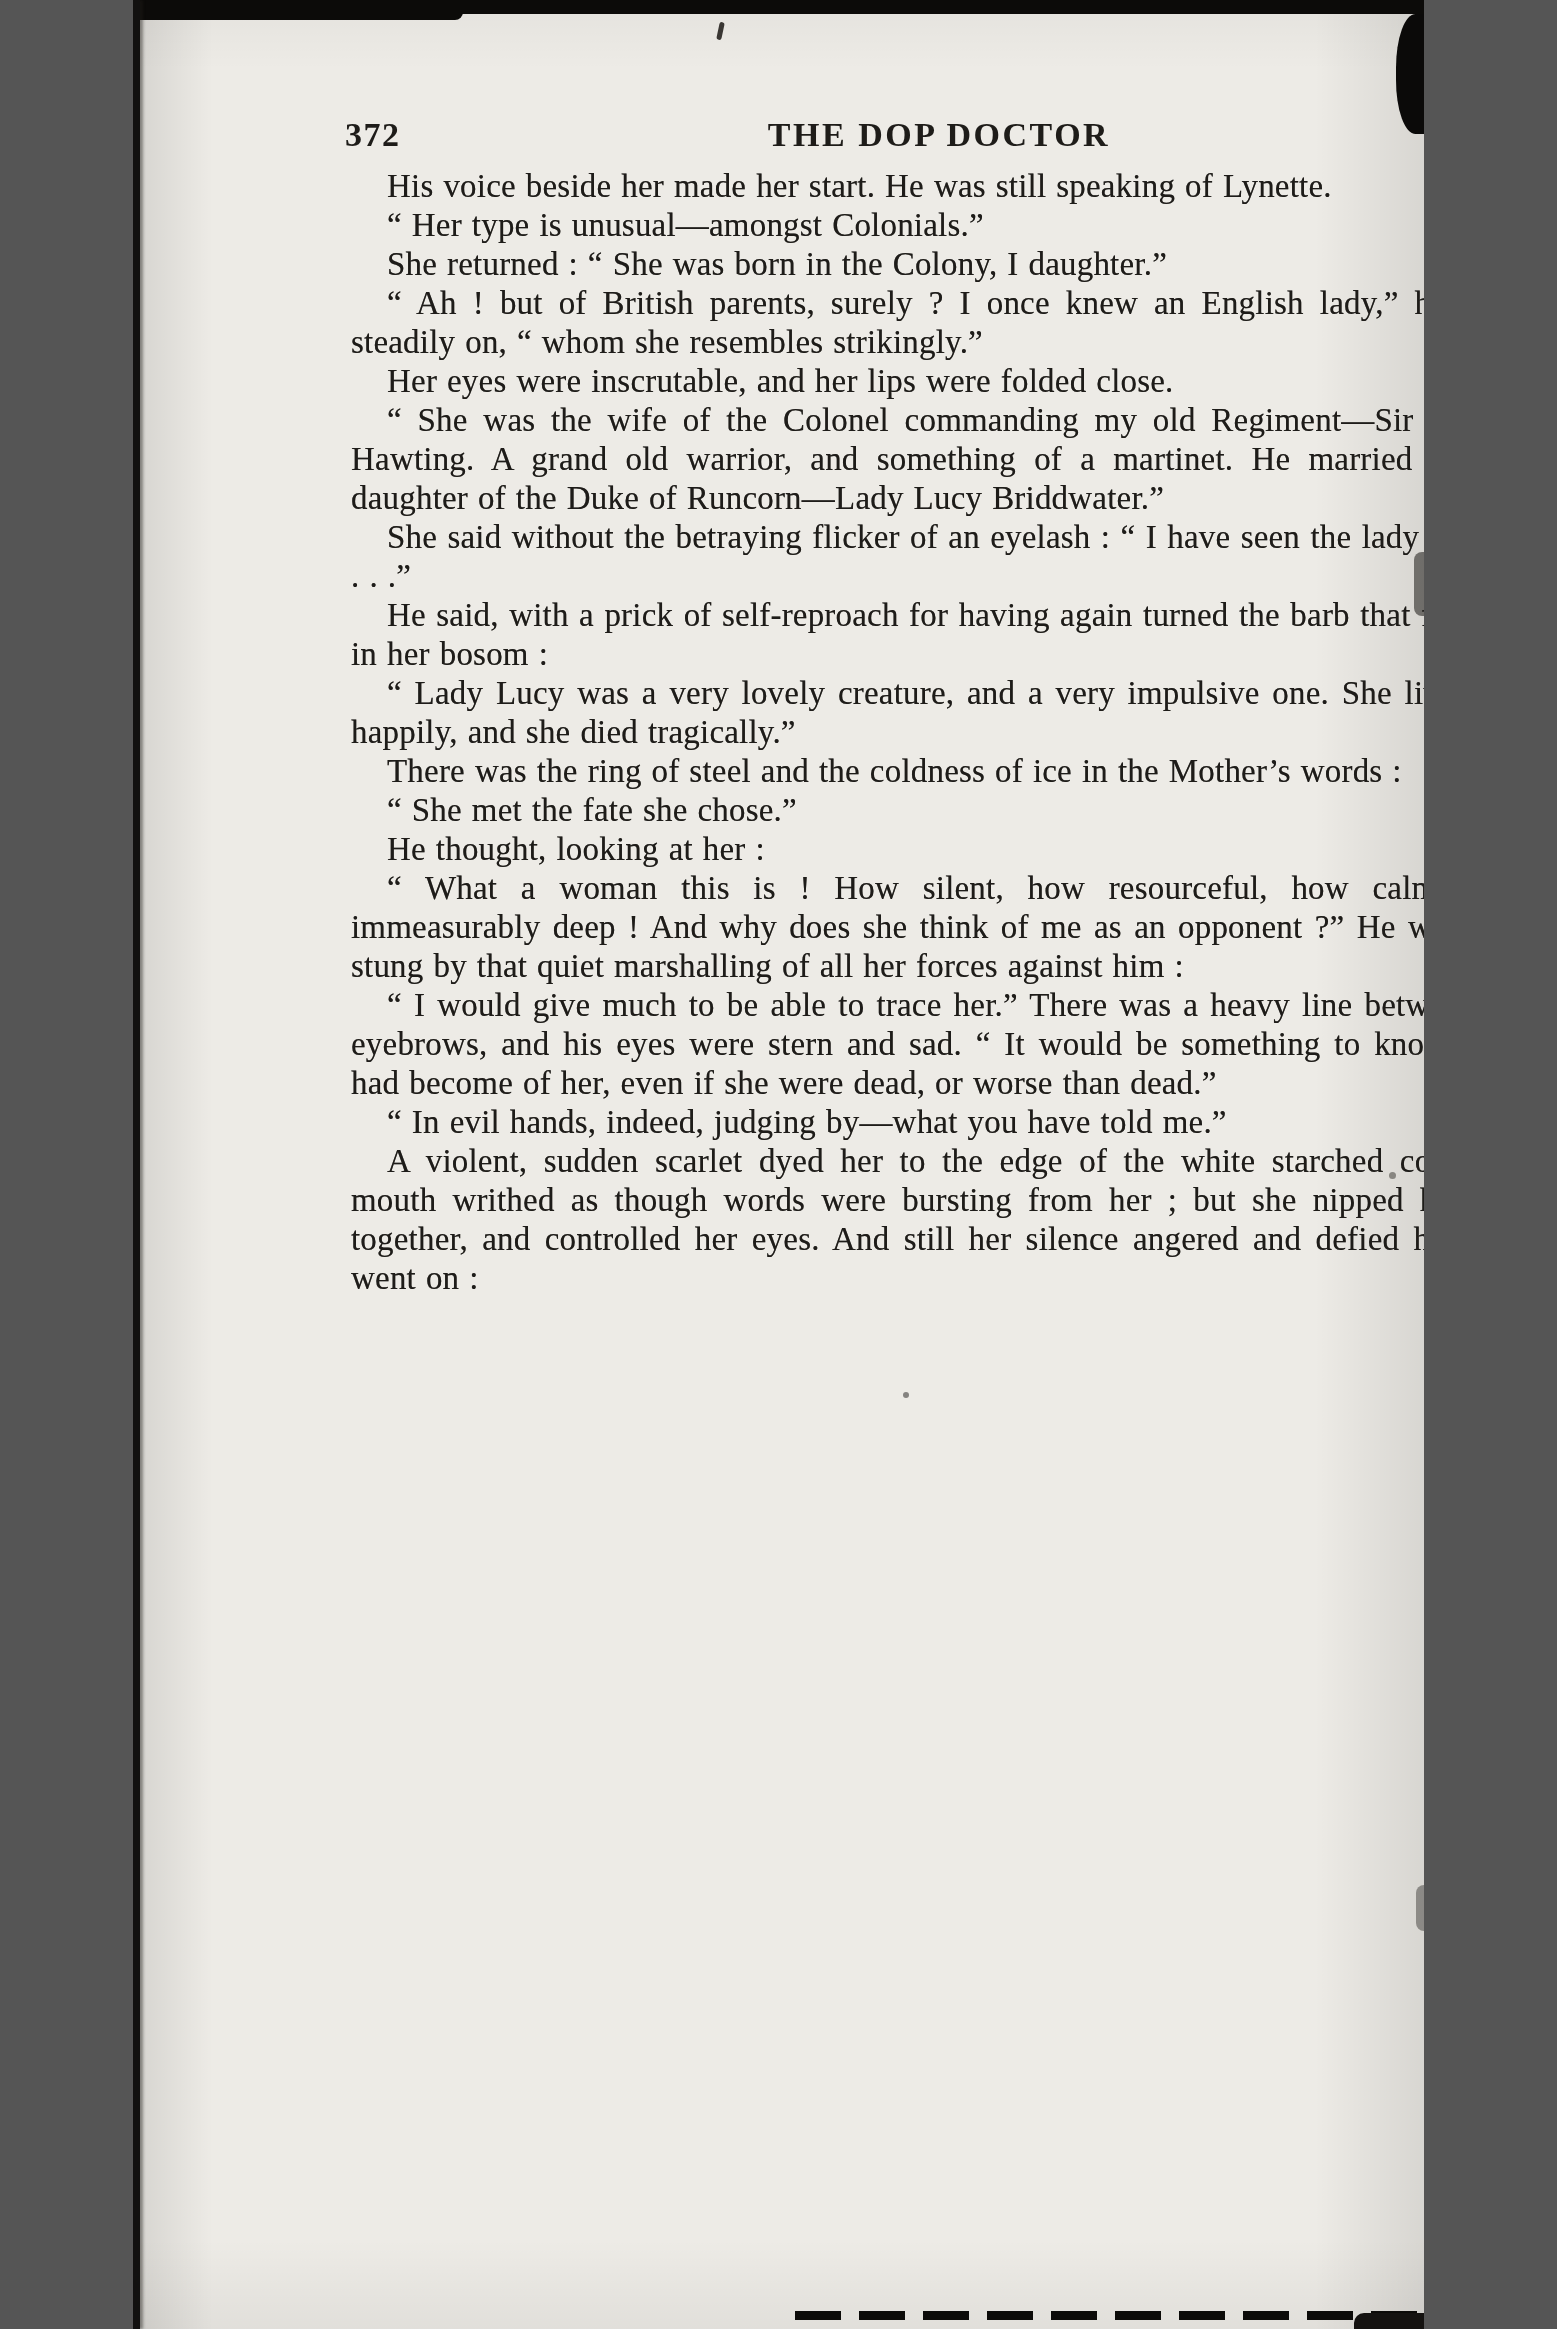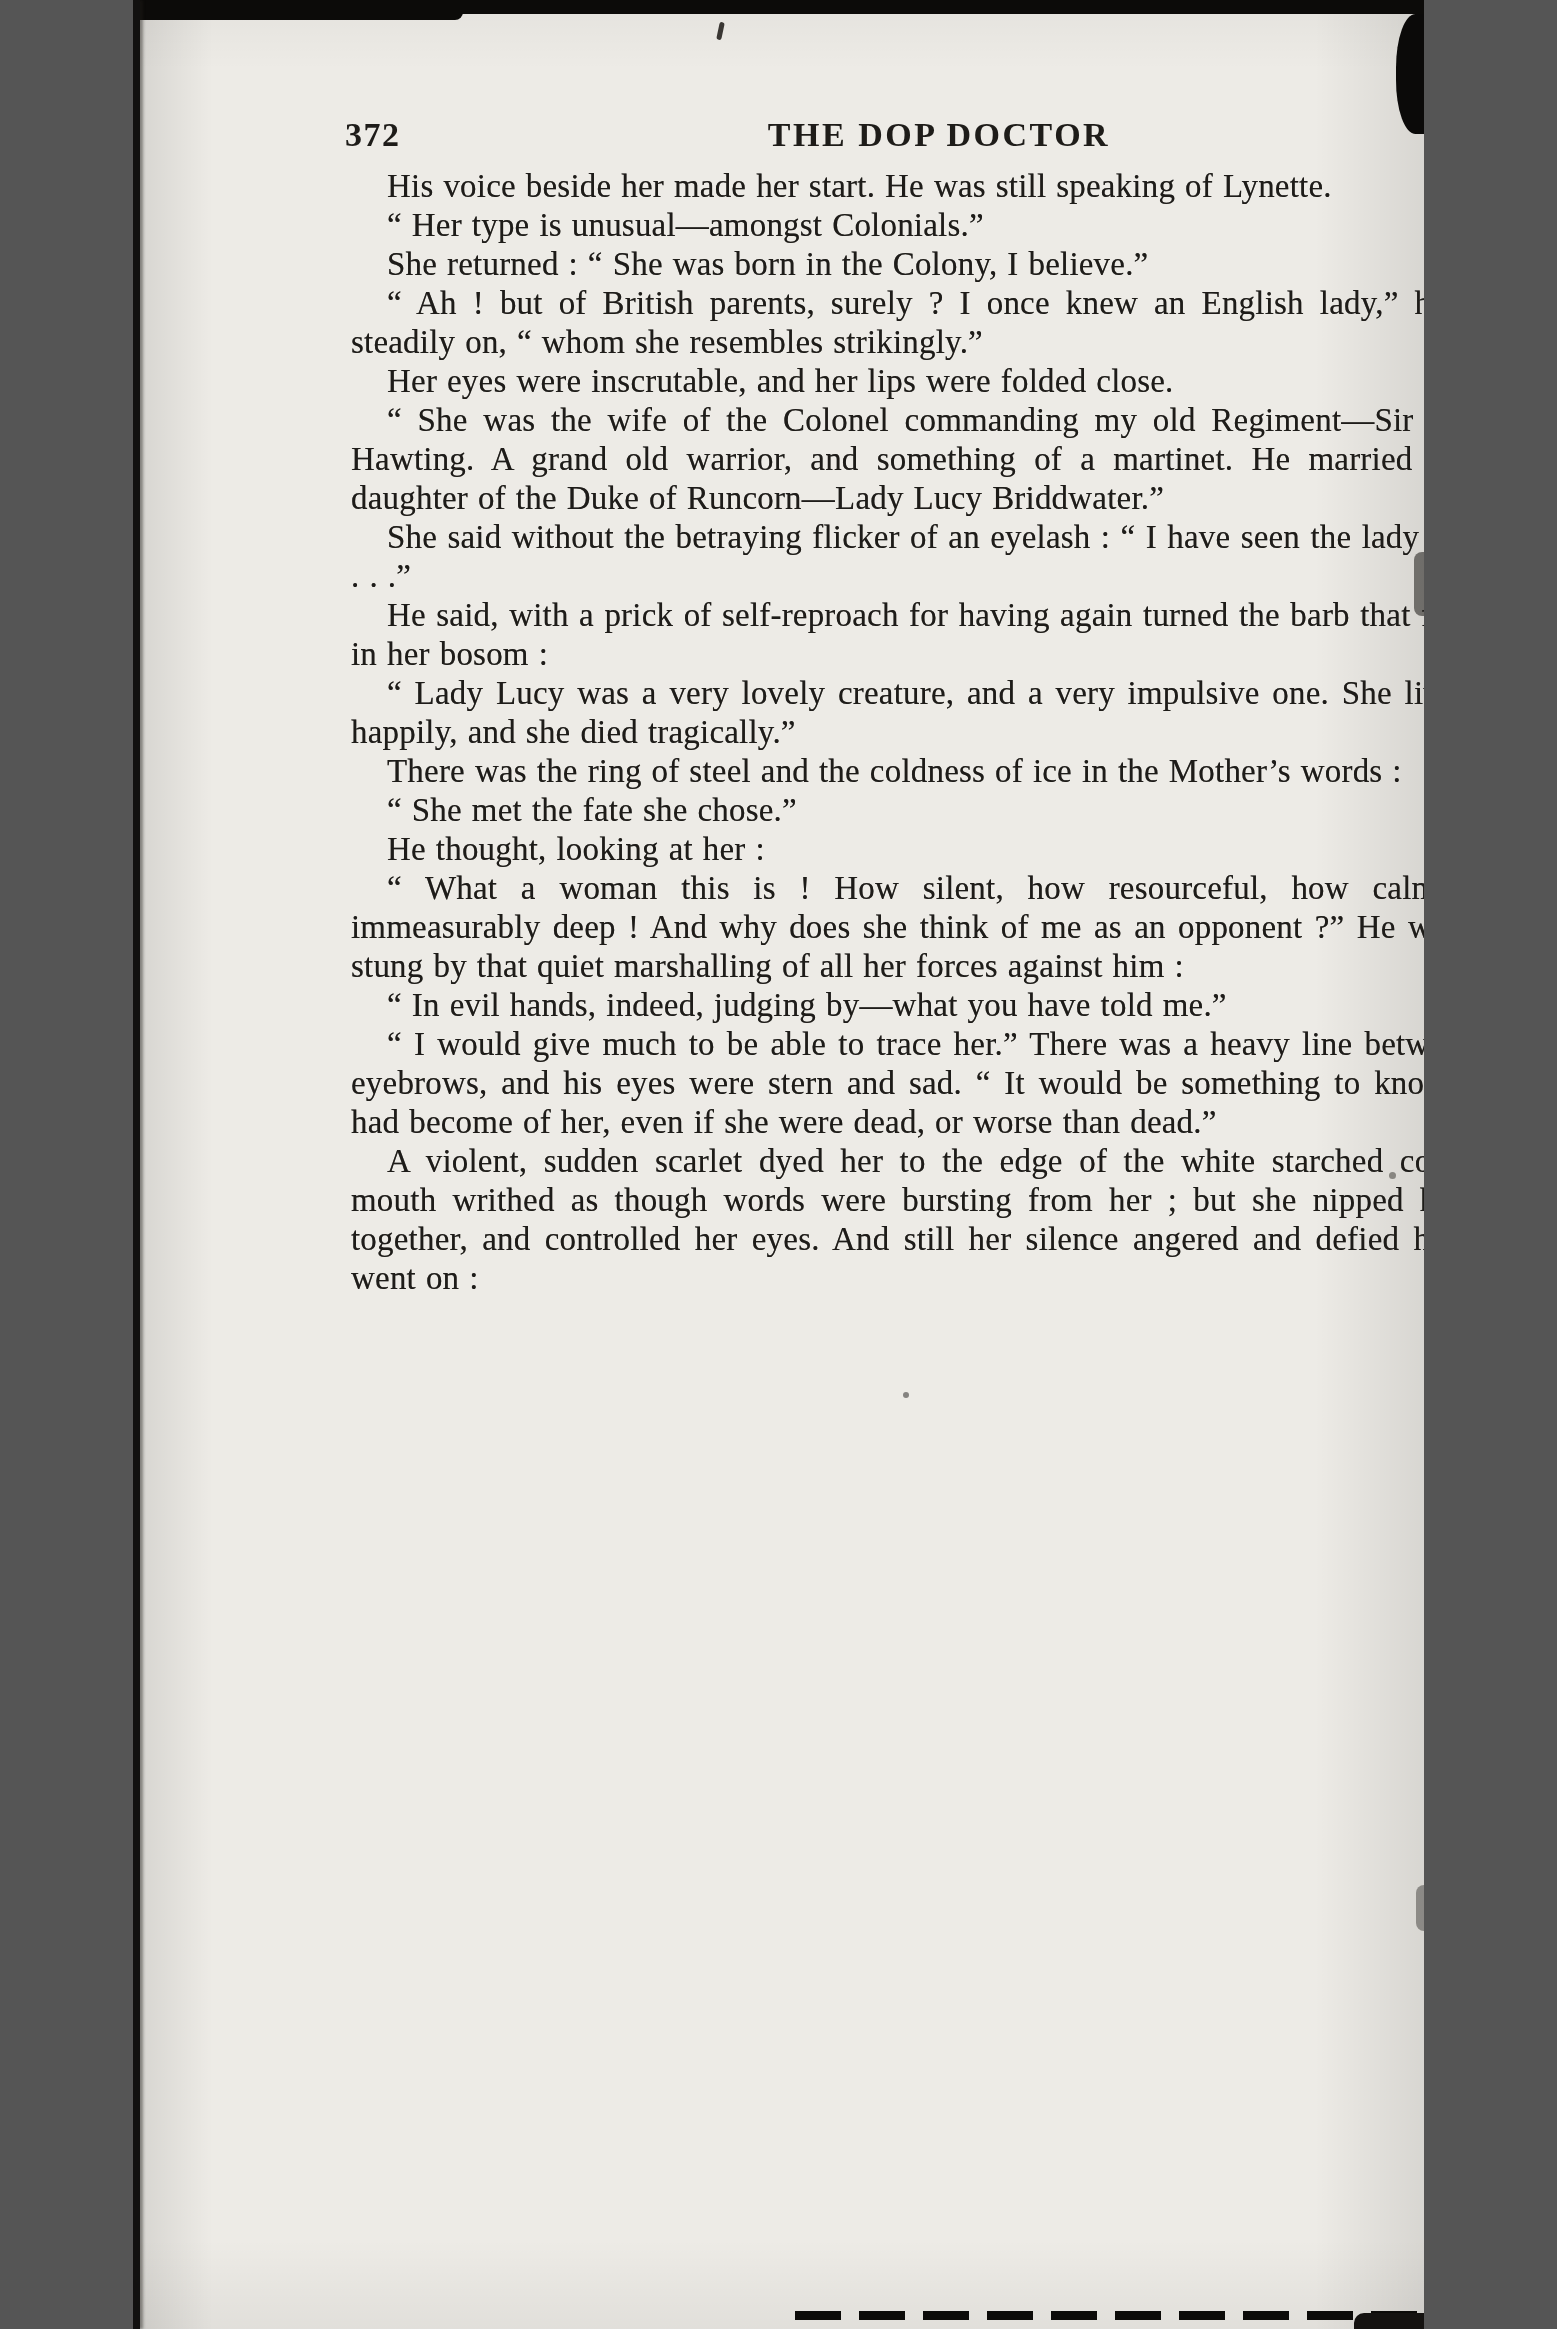--- a/index.html
+++ b/index.html
@@ -137,29 +137,29 @@
   <div class="art speck-2"></div>
 
   <div class="header-row">
     <span class="page-number">372</span>
     <span class="running-title">THE DOP DOCTOR</span>
   </div>
 
   <div class="body-text">
       <p class="para">His voice beside her made her start.  He was still speaking of Lynette.</p>
       <p class="para">“ Her type is unusual—amongst Colonials.”</p>
-      <p class="para">She returned : “ She was born in the Colony, I believe.”</p>
+      <p class="para">She returned : “ She was born in the Colony, I daughter.”</p>
       <p class="para">“ Ah ! but of British parents, surely ?  I once knew an English lady,” he went steadily on, “ whom she resembles strikingly.”</p>
       <p class="para">Her eyes were inscrutable, and her lips were folded close.</p>
       <p class="para">“ She was the wife of the Colonel commanding my old Regiment—Sir George Hawting.  A grand old warrior, and something of a martinet.  He married a third daughter of the Duke of Runcorn—Lady Lucy Briddwater.”</p>
       <p class="para">She said without the betraying flicker of an eyelash : “ I have seen the lady named. . . .”</p>
       <p class="para">He said, with a prick of self-reproach for having again turned the barb that festered in her bosom :</p>
       <p class="para">“ Lady Lucy was a very lovely creature, and a very impulsive one.  She lived not happily, and she died tragically.”</p>
       <p class="para">There was the ring of steel and the coldness of ice in the Mother’s words :</p>
       <p class="para">“ She met the fate she chose.”</p>
       <p class="para">He thought, looking at her :</p>
       <p class="para">“ What a woman this is !  How silent, how resourceful, how calm, how immeasurably deep !  And why does she think of me as an opponent ?”  He went on, stung by that quiet marshalling of all her forces against him :</p>
+      <p class="para">“ I would give much to be able to trace her.”  There was a heavy line between his eyebrows, and his eyes were stern and sad.  “ It would be something to know what had become of her, even if she were dead, or worse than dead.”</p>
       <p class="para">“ In evil hands, indeed, judging by—what you have told me.”</p>
-      <p class="para">“ I would give much to be able to trace her.”  There was a heavy line between his eyebrows, and his eyes were stern and sad.  “ It would be something to know what had become of her, even if she were dead, or worse than dead.”</p>
       <p class="para">A violent, sudden scarlet dyed her to the edge of the white starched coif.  Her mouth writhed as though words were bursting from her ; but she nipped her lips together, and controlled her eyes.  And still her silence angered and defied him.  He went on :</p>
     </div>
 
 </div>
 
 </body></html>

